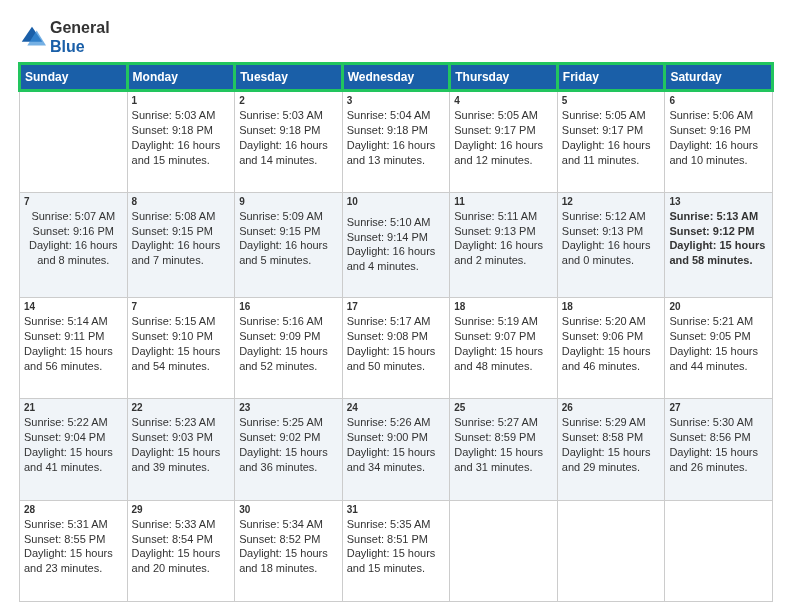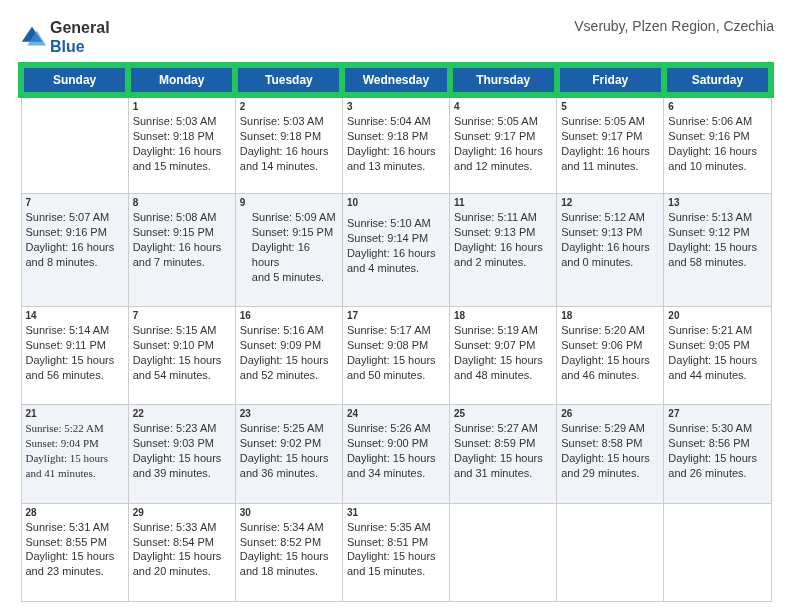--- a/index.html
+++ b/index.html
@@ -57,22 +57,22 @@
       border: 1px solid #ccc;
       border-collapse: collapse;
       width: 100%;
       table-layout: fixed;
     }
     .calendar th {
       background: #1a5fa8;
       color: #fff;
       font-size: 12px;
       padding: 5px 4px;
-      text-align: center;
-      border: 6px solid #22c55e;
+      text-align: left;
+      border: 3px solid #22c55e;
     }
     .calendar td {
       vertical-align: top;
       border: 1px solid #ccc;
       padding: 3px 4px;
       font-size: 8.5px;
       color: #333;
       height: 82px;
     }
     .day-number {
@@ -108,21 +108,20 @@
       <svg class="logo-icon" viewBox="0 0 30 30">
         <polygon points="15,4 26,20 4,20" fill="#1a5fa8"></polygon>
         <polygon points="20,8 30,24 10,24" fill="#3a8fd8" opacity="0.7"></polygon>
       </svg>
       <div class="logo-text">
         <span class="logo-general">General</span><br>
         <span class="logo-blue">Blue</span>
       </div>
     </div>
     <div class="title-block">
-      <div class="location">Vseruby, Plzen Region, Czechia</div>
     </div>
   </div>
 
   <table class="calendar">
     <thead>
       <tr>
         <th>Sunday</th>
         <th>Monday</th>
         <th>Tuesday</th>
         <th>Wednesday</th>
@@ -173,35 +172,35 @@
             <span class="day-number">6</span>
             <div class="day-info" style="white-space: pre-line;">Sunrise: 5:06 AM
 Sunset: 9:16 PM
 Daylight: 16 hours
 and 10 minutes.</div>
           </td>
         </tr>
         <tr>
           <td>
             <span class="day-number">7</span>
-            <div class="day-info" style="white-space: pre-line;">Sunrise: 5:07 AM
+            <div class="day-info" style="white-space: pre-line; text-align: center;">Sunrise: 5:07 AM
 Sunset: 9:16 PM
 Daylight: 16 hours
 and 8 minutes.</div>
           </td>
           <td>
             <span class="day-number">8</span>
             <div class="day-info" style="white-space: pre-line;">Sunrise: 5:08 AM
 Sunset: 9:15 PM
 Daylight: 16 hours
 and 7 minutes.</div>
           </td>
           <td>
             <span class="day-number">9</span>
-            <div class="day-info" style="white-space: pre-line; margin-left: 12px;">Sunrise: 5:09 AM
+            <div class="day-info" style="white-space: pre-line;">Sunrise: 5:09 AM
 Sunset: 9:15 PM
 Daylight: 16 hours
 and 5 minutes.</div>
           </td>
           <td>
             <span class="day-number">10</span>
             <div class="day-info" style="white-space: pre-line; margin-top: 8px;">Sunrise: 5:10 AM
 Sunset: 9:14 PM
 Daylight: 16 hours
 and 4 minutes.</div>
@@ -215,21 +214,21 @@
           </td>
           <td>
             <span class="day-number">12</span>
             <div class="day-info" style="white-space: pre-line;">Sunrise: 5:12 AM
 Sunset: 9:13 PM
 Daylight: 16 hours
 and 0 minutes.</div>
           </td>
           <td>
             <span class="day-number">13</span>
-            <div class="day-info" style="white-space: pre-line;">Sunrise: 5:13 AM
+            <div class="day-info" style="white-space: pre-line; font-weight: bold;">Sunrise: 5:13 AM
 Sunset: 9:12 PM
 Daylight: 15 hours
 and 58 minutes.</div>
           </td>
         </tr>
         <tr>
           <td>
             <span class="day-number">14</span>
             <div class="day-info" style="white-space: pre-line;">Sunrise: 5:14 AM
 Sunset: 9:11 PM
@@ -275,21 +274,21 @@
             <span class="day-number">20</span>
             <div class="day-info" style="white-space: pre-line;">Sunrise: 5:21 AM
 Sunset: 9:05 PM
 Daylight: 15 hours
 and 44 minutes.</div>
           </td>
         </tr>
         <tr>
           <td>
             <span class="day-number">21</span>
-            <div class="day-info" style="white-space: pre-line; font-family: Liberation Serif, serif;">Sunrise: 5:22 AM
+            <div class="day-info" style="white-space: pre-line;">Sunrise: 5:22 AM
 Sunset: 9:04 PM
 Daylight: 15 hours
 and 41 minutes.</div>
           </td>
           <td>
             <span class="day-number">22</span>
             <div class="day-info" style="white-space: pre-line;">Sunrise: 5:23 AM
 Sunset: 9:03 PM
 Daylight: 15 hours
 and 39 minutes.</div>

